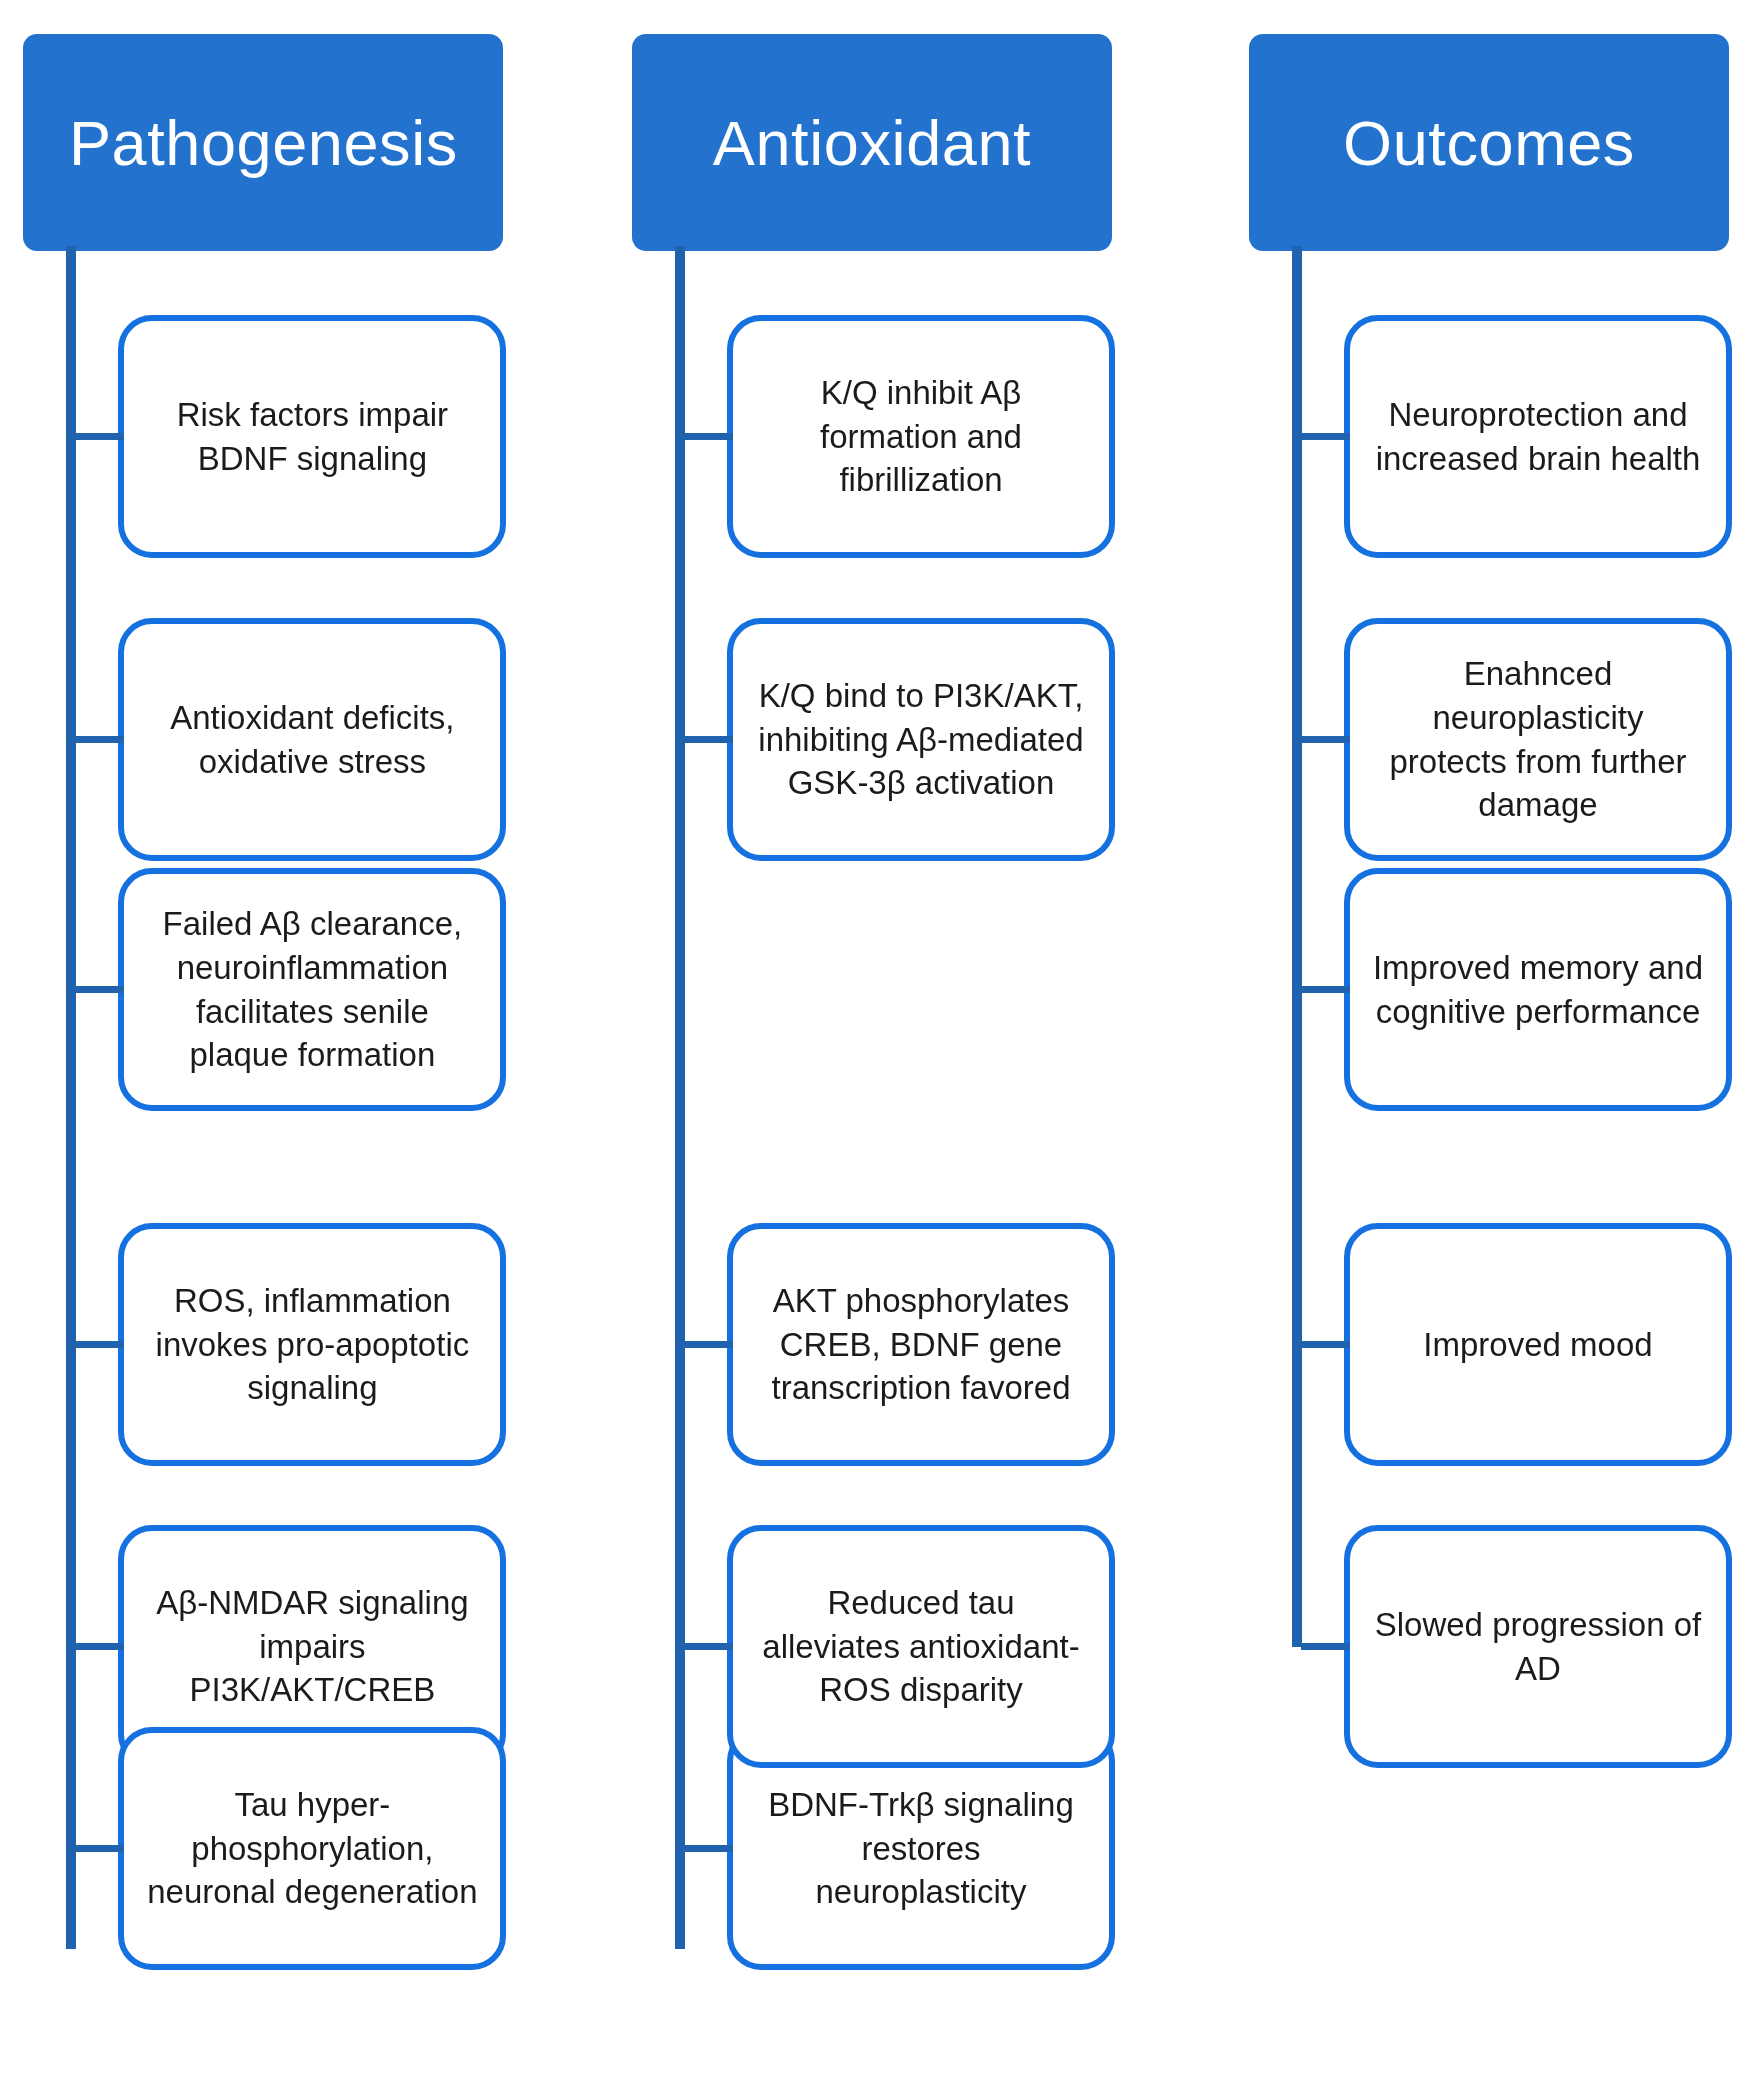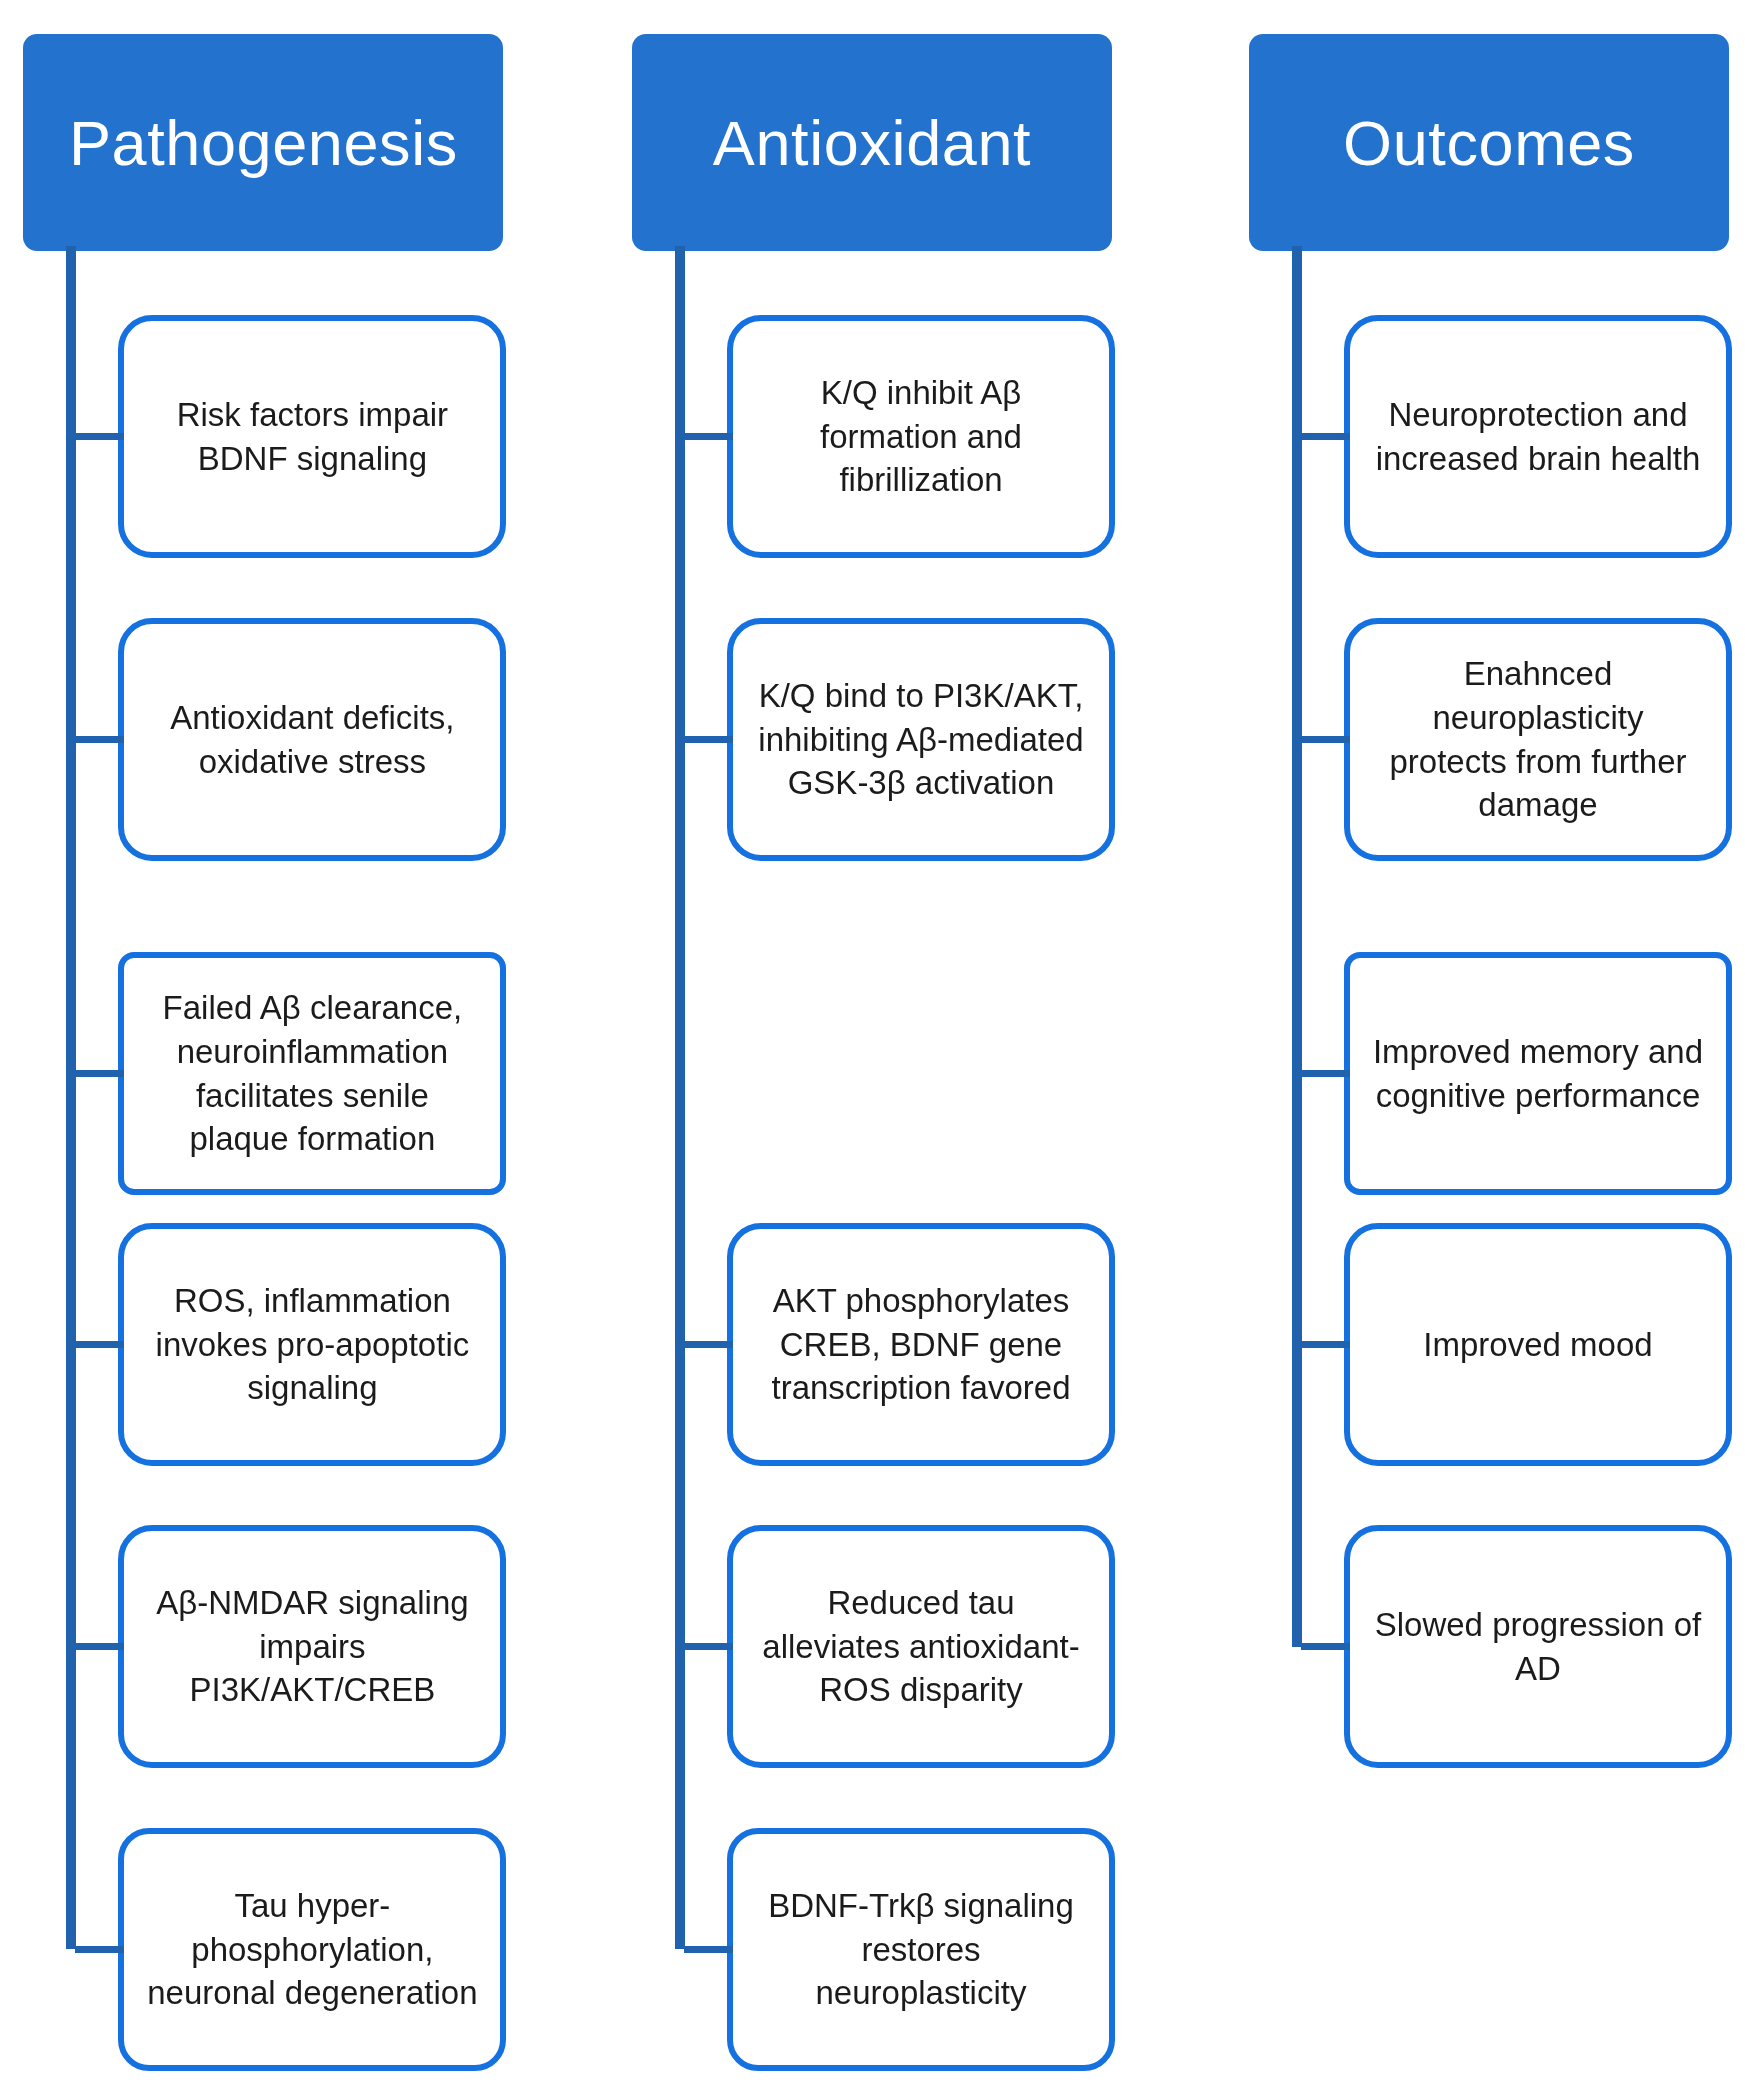--- a/index.html
+++ b/index.html
@@ -64,24 +64,24 @@
     align-items: center;
     justify-content: center;
     text-align: center;
     color: var(--text);
     font-size: 33px;
     line-height: 1.32;
     padding: 8.6px 22px;
   }
   .row-0 { top: 315px; }
   .row-1 { top: 618px; }
-  .row-2 { top: 952px; border-radius: 16px; }
+  .row-2 { top: 868px; }
   .row-3 { top: 1223px; }
   .row-4 { top: 1525px; }
-  .row-5 { top: 1828px; border-radius: 31px; }
+  .row-5 { top: 1727px; }
 
   
   .item-box::before {
     content: "";
     position: absolute;
     left: -49px;
     top: 50%;
     margin-top: -3.1px;
     width: 49px;
     height: 6.2px;

